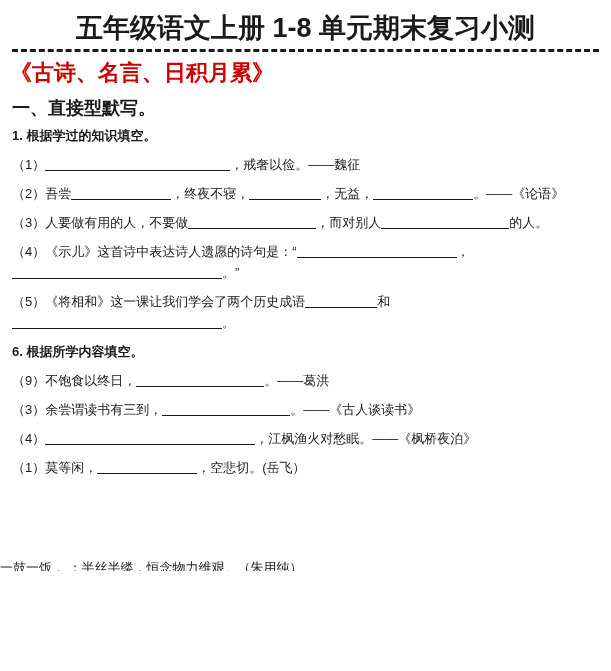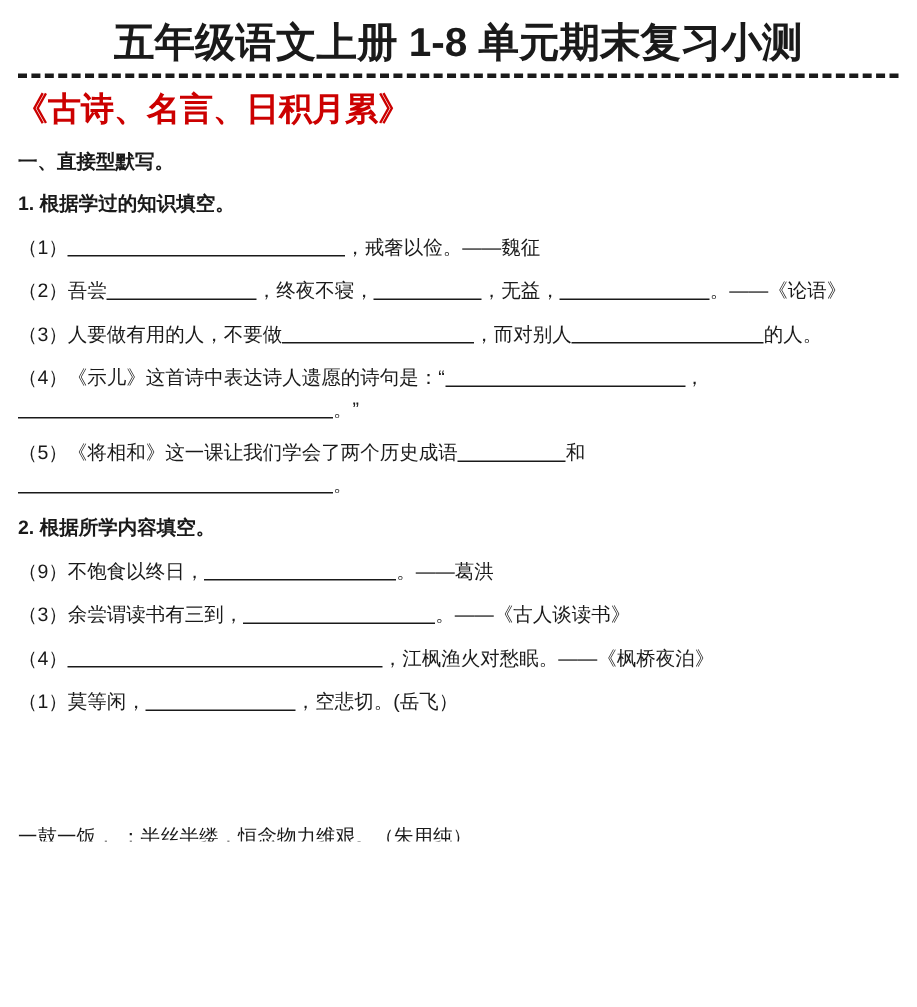--- a/index.html
+++ b/index.html
@@ -36,21 +36,21 @@
     margin: 3px 2px 6px 2px;
   }
   .sub-title {
     font-size: 22px;
     font-weight: bold;
     color: #cc0000;
     line-height: 30px;
     margin: 2px 0 10px 0;
   }
   .section-head {
-    font-size: 13px;
+    font-size: 18px;
     font-weight: bold;
     line-height: 20px;
     margin: 9px 0 7px 2px;
   }
   .q {
     font-size: 13px;
     line-height: 21px;
     margin: 0 0 8px 2px;
     word-break: break-all;
   }
@@ -69,26 +69,25 @@
   .b-sm { width: 72px; }
   .b-md { width: 100px; }
   .b-lg { width: 128px; }
   .b-xl { width: 160px; }
   .b-xxl { width: 185px; }
   .b-w210 { width: 210px; }
   .cut {
     position: absolute;
     left: 0;
     right: 0;
-    bottom: 14px;
+    bottom: 4px;
     height: 14px;
     overflow: hidden;
     font-size: 13px;
     line-height: 21px;
-    padding-left: 12px;
     box-sizing: border-box;
   }
 </style>
 </head>
 <body>
 
 <div class="page">
 
   <div class="main-title">五年级语文上册 1-8 单元期末复习小测</div>
 
@@ -115,21 +114,21 @@
   <div class="q">
     <span>（4）《示儿》这首诗中表达诗人遗愿的诗句是：“</span><span class="blank b-xl"></span><span>，</span><br>
     <span class="blank b-w210"></span><span>。”</span>
   </div>
 
   <div class="q">
     <span>（5）《将相和》这一课让我们学会了两个历史成语</span><span class="blank b-sm"></span><span>和</span><br>
     <span class="blank b-w210"></span><span>。</span>
   </div>
 
-  <div class="q bold">2. 根据所学内容填空。</div>
+  <div class="q bold">6. 根据所学内容填空。</div>
 
   <div class="q">
     <span>（9）不饱食以终日，</span><span class="blank b-lg"></span><span>。——葛洪</span>
   </div>
 
 
   <div class="q">
     <span>（3）余尝谓读书有三到，</span><span class="blank b-lg"></span><span>。——《古人谈读书》</span>
   </div>
 

